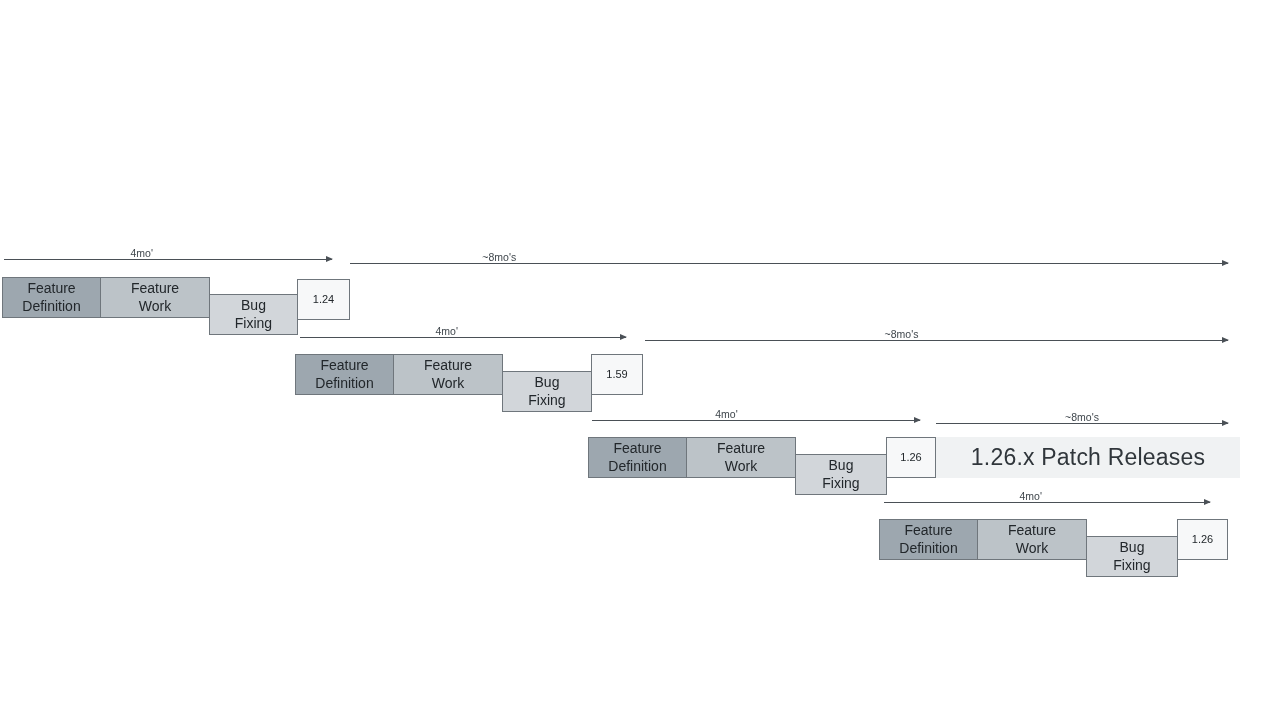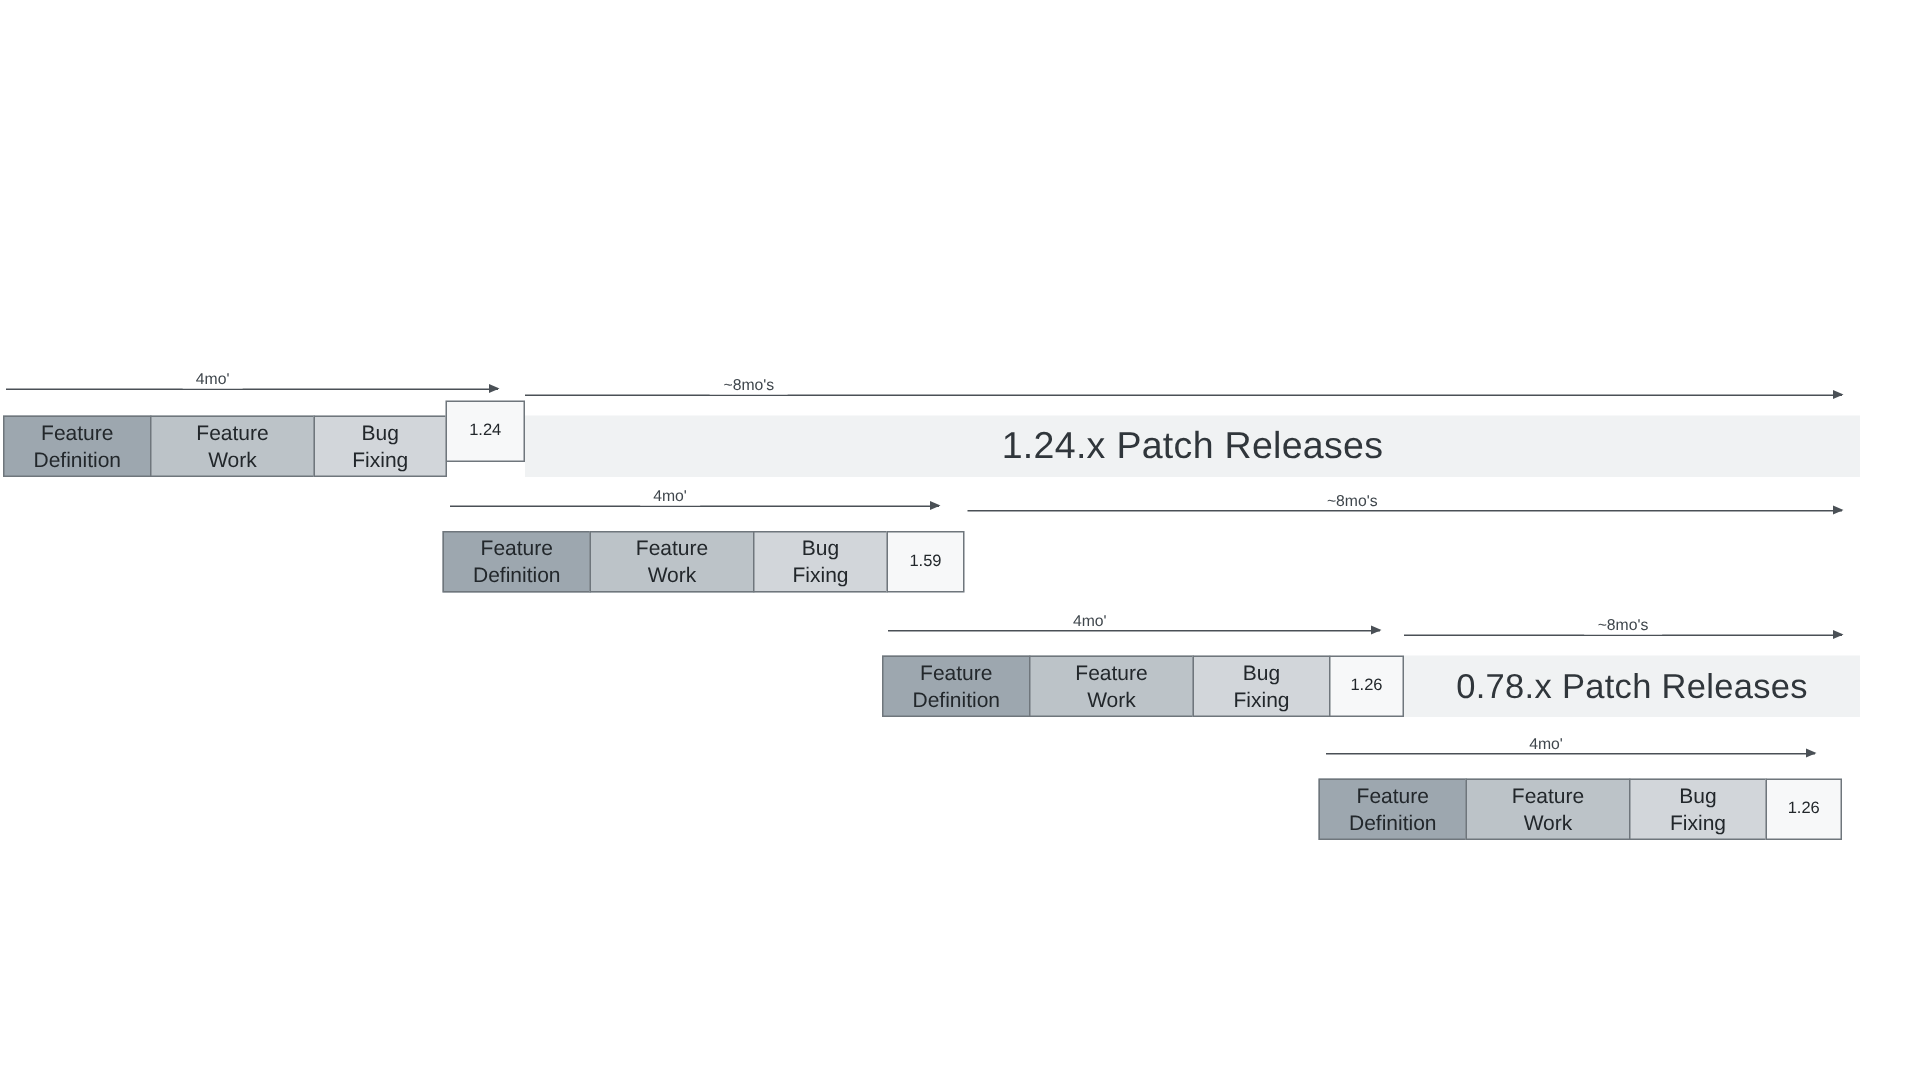--- a/index.html
+++ b/index.html
@@ -51,21 +51,21 @@
     text-align: center;
   }
   .pbox span {
     font-size: 14px;
     line-height: 1.25;
     color: #22272b;
     white-space: pre-line;
   }
   .fd { background: #9da7af; }
   .fw { background: #bcc3c8; }
-  .bf { background: #d2d6da; }
+  .bf { background: #d2d6da; margin-top: 17px; }
   .ver { background: #f7f8f9; }
   .ver span { font-size: 11px; }
 
   
   .patch {
     position: absolute;
     height: 41px;
     background: #f0f2f3;
     display: flex;
     align-items: center;
@@ -96,25 +96,22 @@
 Definition</span>
   </div>
   <div class="pbox fw" style="left:100px; top:277px; width:110px;">
     <span>Feature
 Work</span>
   </div>
   <div class="pbox bf" style="left:209px; top:277px; width:89px;">
     <span>Bug
 Fixing</span>
   </div>
-  <div class="pbox ver" style="left:297px; top:267px; width:53px;">
+  <div class="pbox ver" style="left:297px; top:279px; width:53px;">
     <span>1.24</span>
-  </div>
-  <div class="patch" style="left:350px; top:277px; width:890px;">
-    <span>1.24.x Patch Releases</span>
   </div>
 
   <div class="arrow" style="left:300px; top:337px; width:326px;">
     <span class="arrow-label" style="left:45%;">4mo'</span>
     <span class="arrow-head"></span>
   </div>
   <div class="arrow" style="left:645px; top:340px; width:583px;">
     <span class="arrow-label" style="left:44%;">~8mo's</span>
     <span class="arrow-head"></span>
   </div>
@@ -151,21 +148,21 @@
 Work</span>
   </div>
   <div class="pbox bf" style="left:795px; top:437px; width:92px;">
     <span>Bug
 Fixing</span>
   </div>
   <div class="pbox ver" style="left:886px; top:437px; width:50px;">
     <span>1.26</span>
   </div>
   <div class="patch" style="left:936px; top:437px; width:304px;">
-    <span style="font-size:23px;">0.78.x Patch Releases</span>
+    <span style="font-size:23px;">1.26.x Patch Releases</span>
   </div>
 
   <div class="arrow" style="left:884px; top:502px; width:326px;">
     <span class="arrow-label" style="left:45%;">4mo'</span>
     <span class="arrow-head"></span>
   </div>
   <div class="pbox fd" style="left:879px; top:519px; width:99px;">
     <span>Feature
 Definition</span>
   </div>

